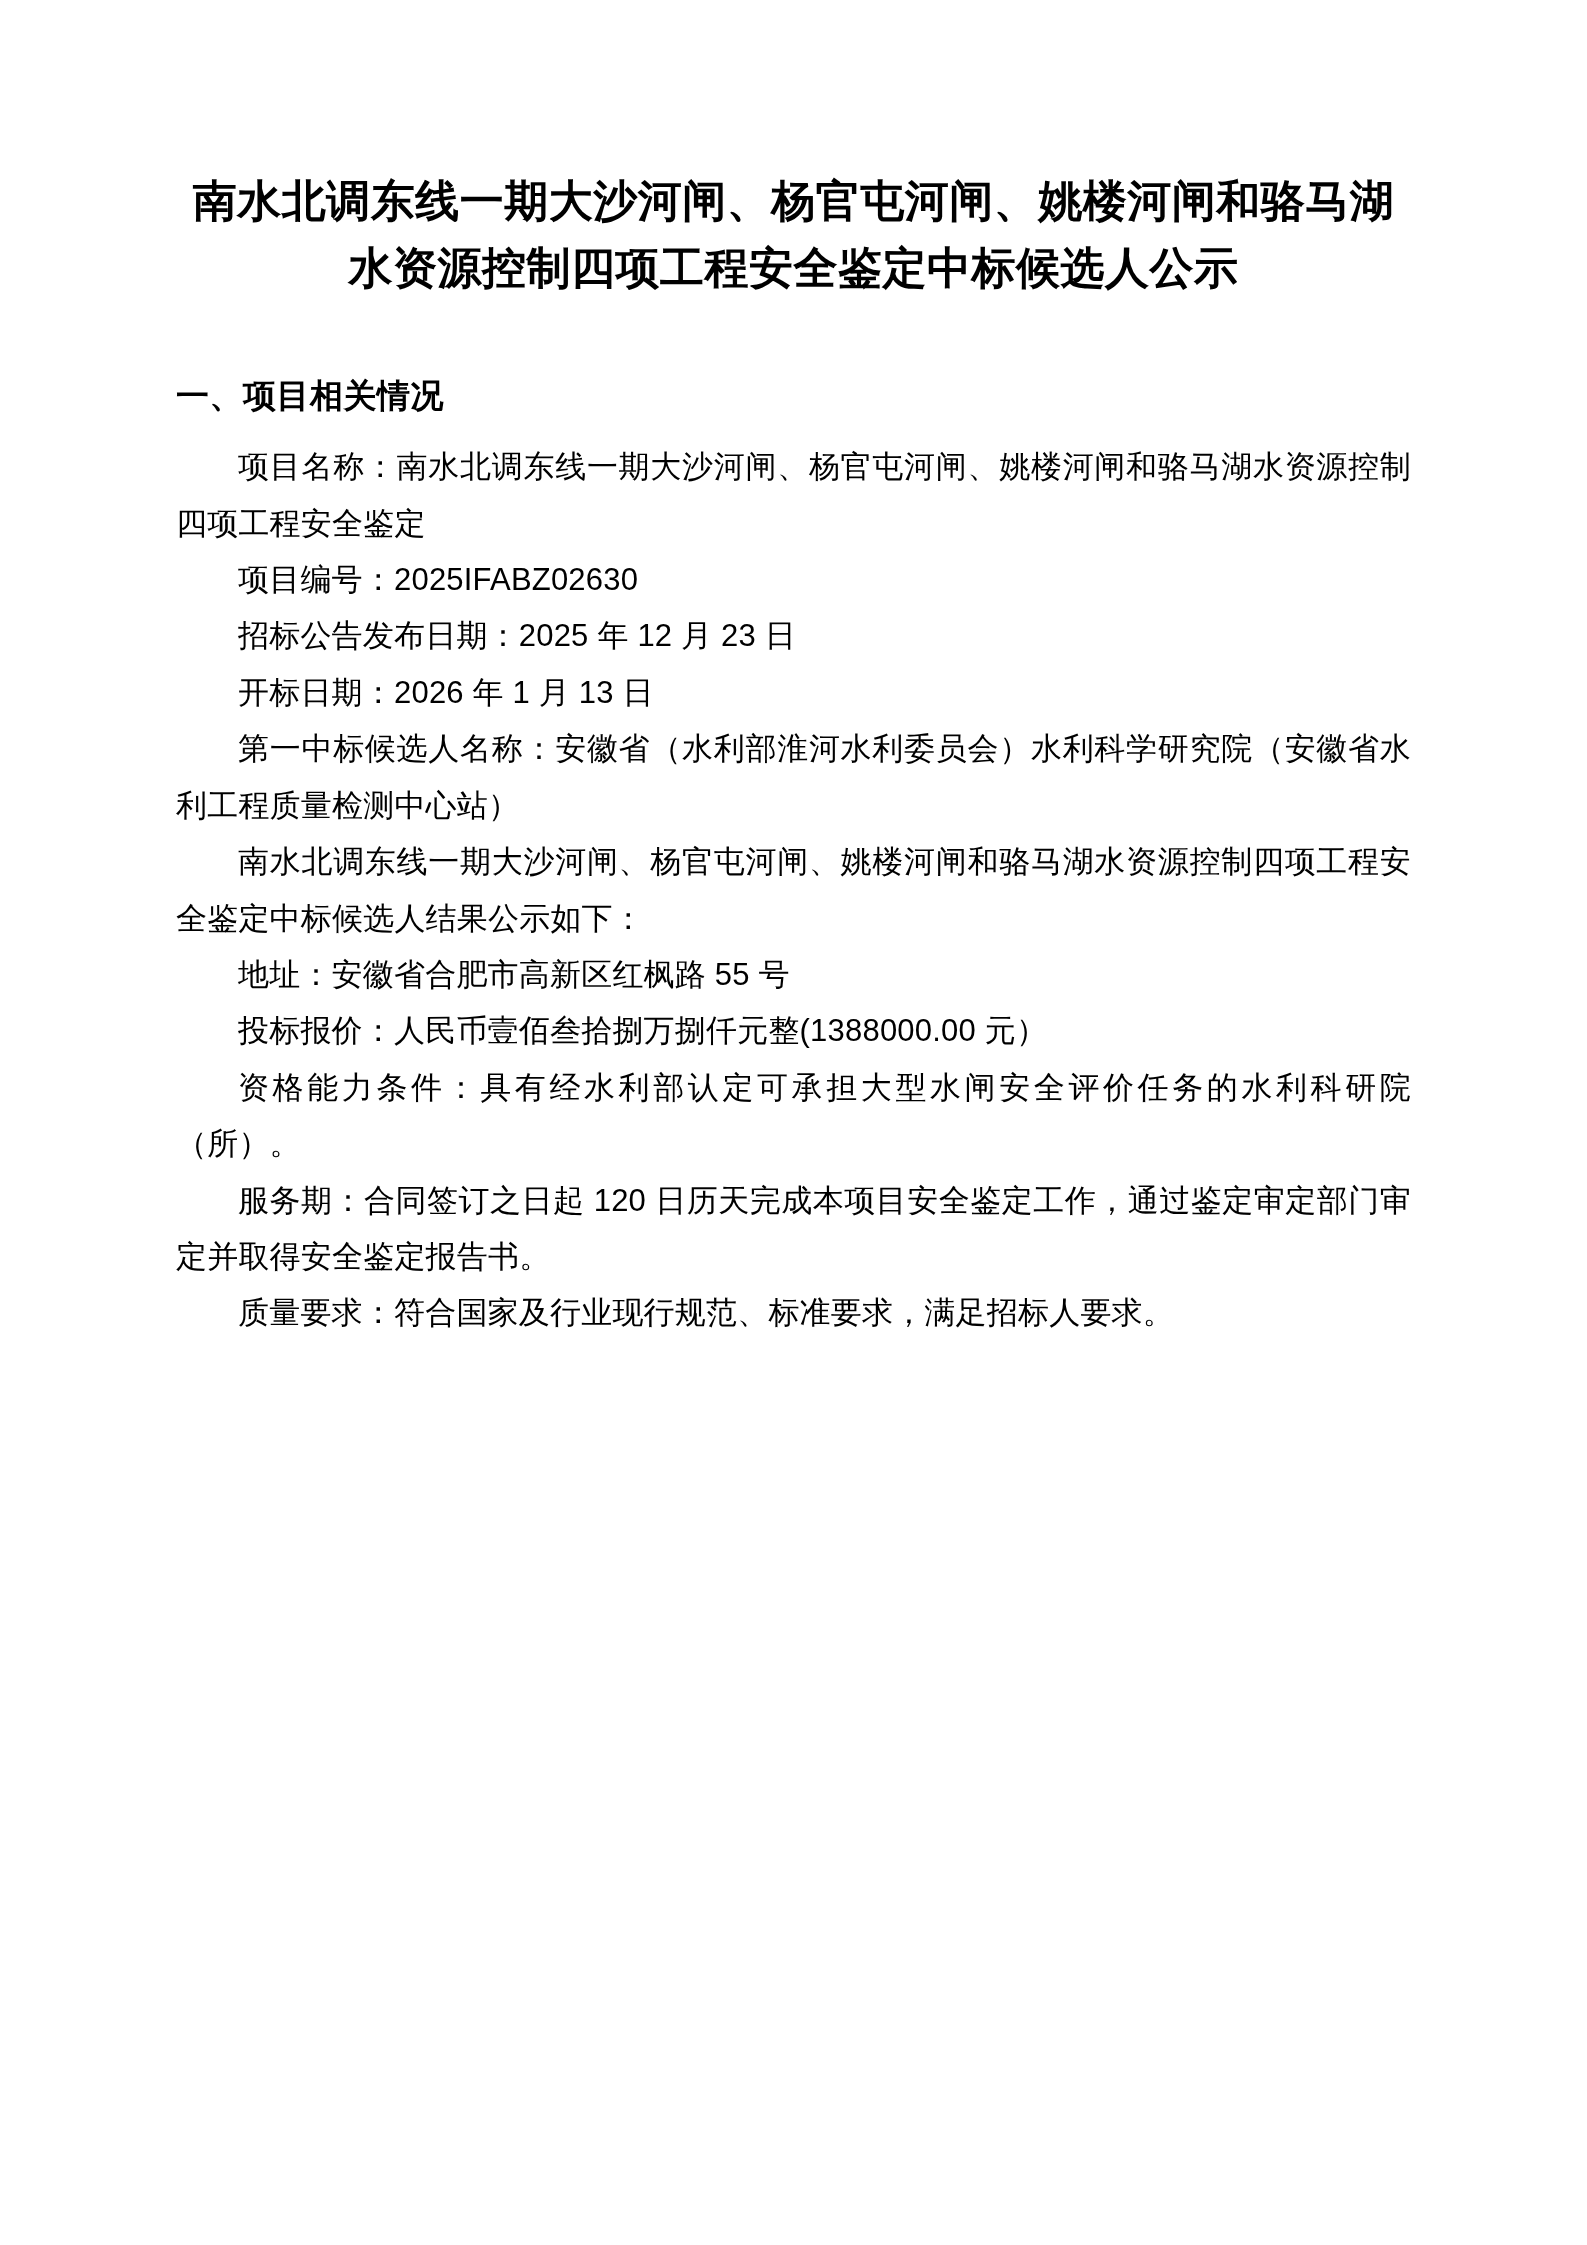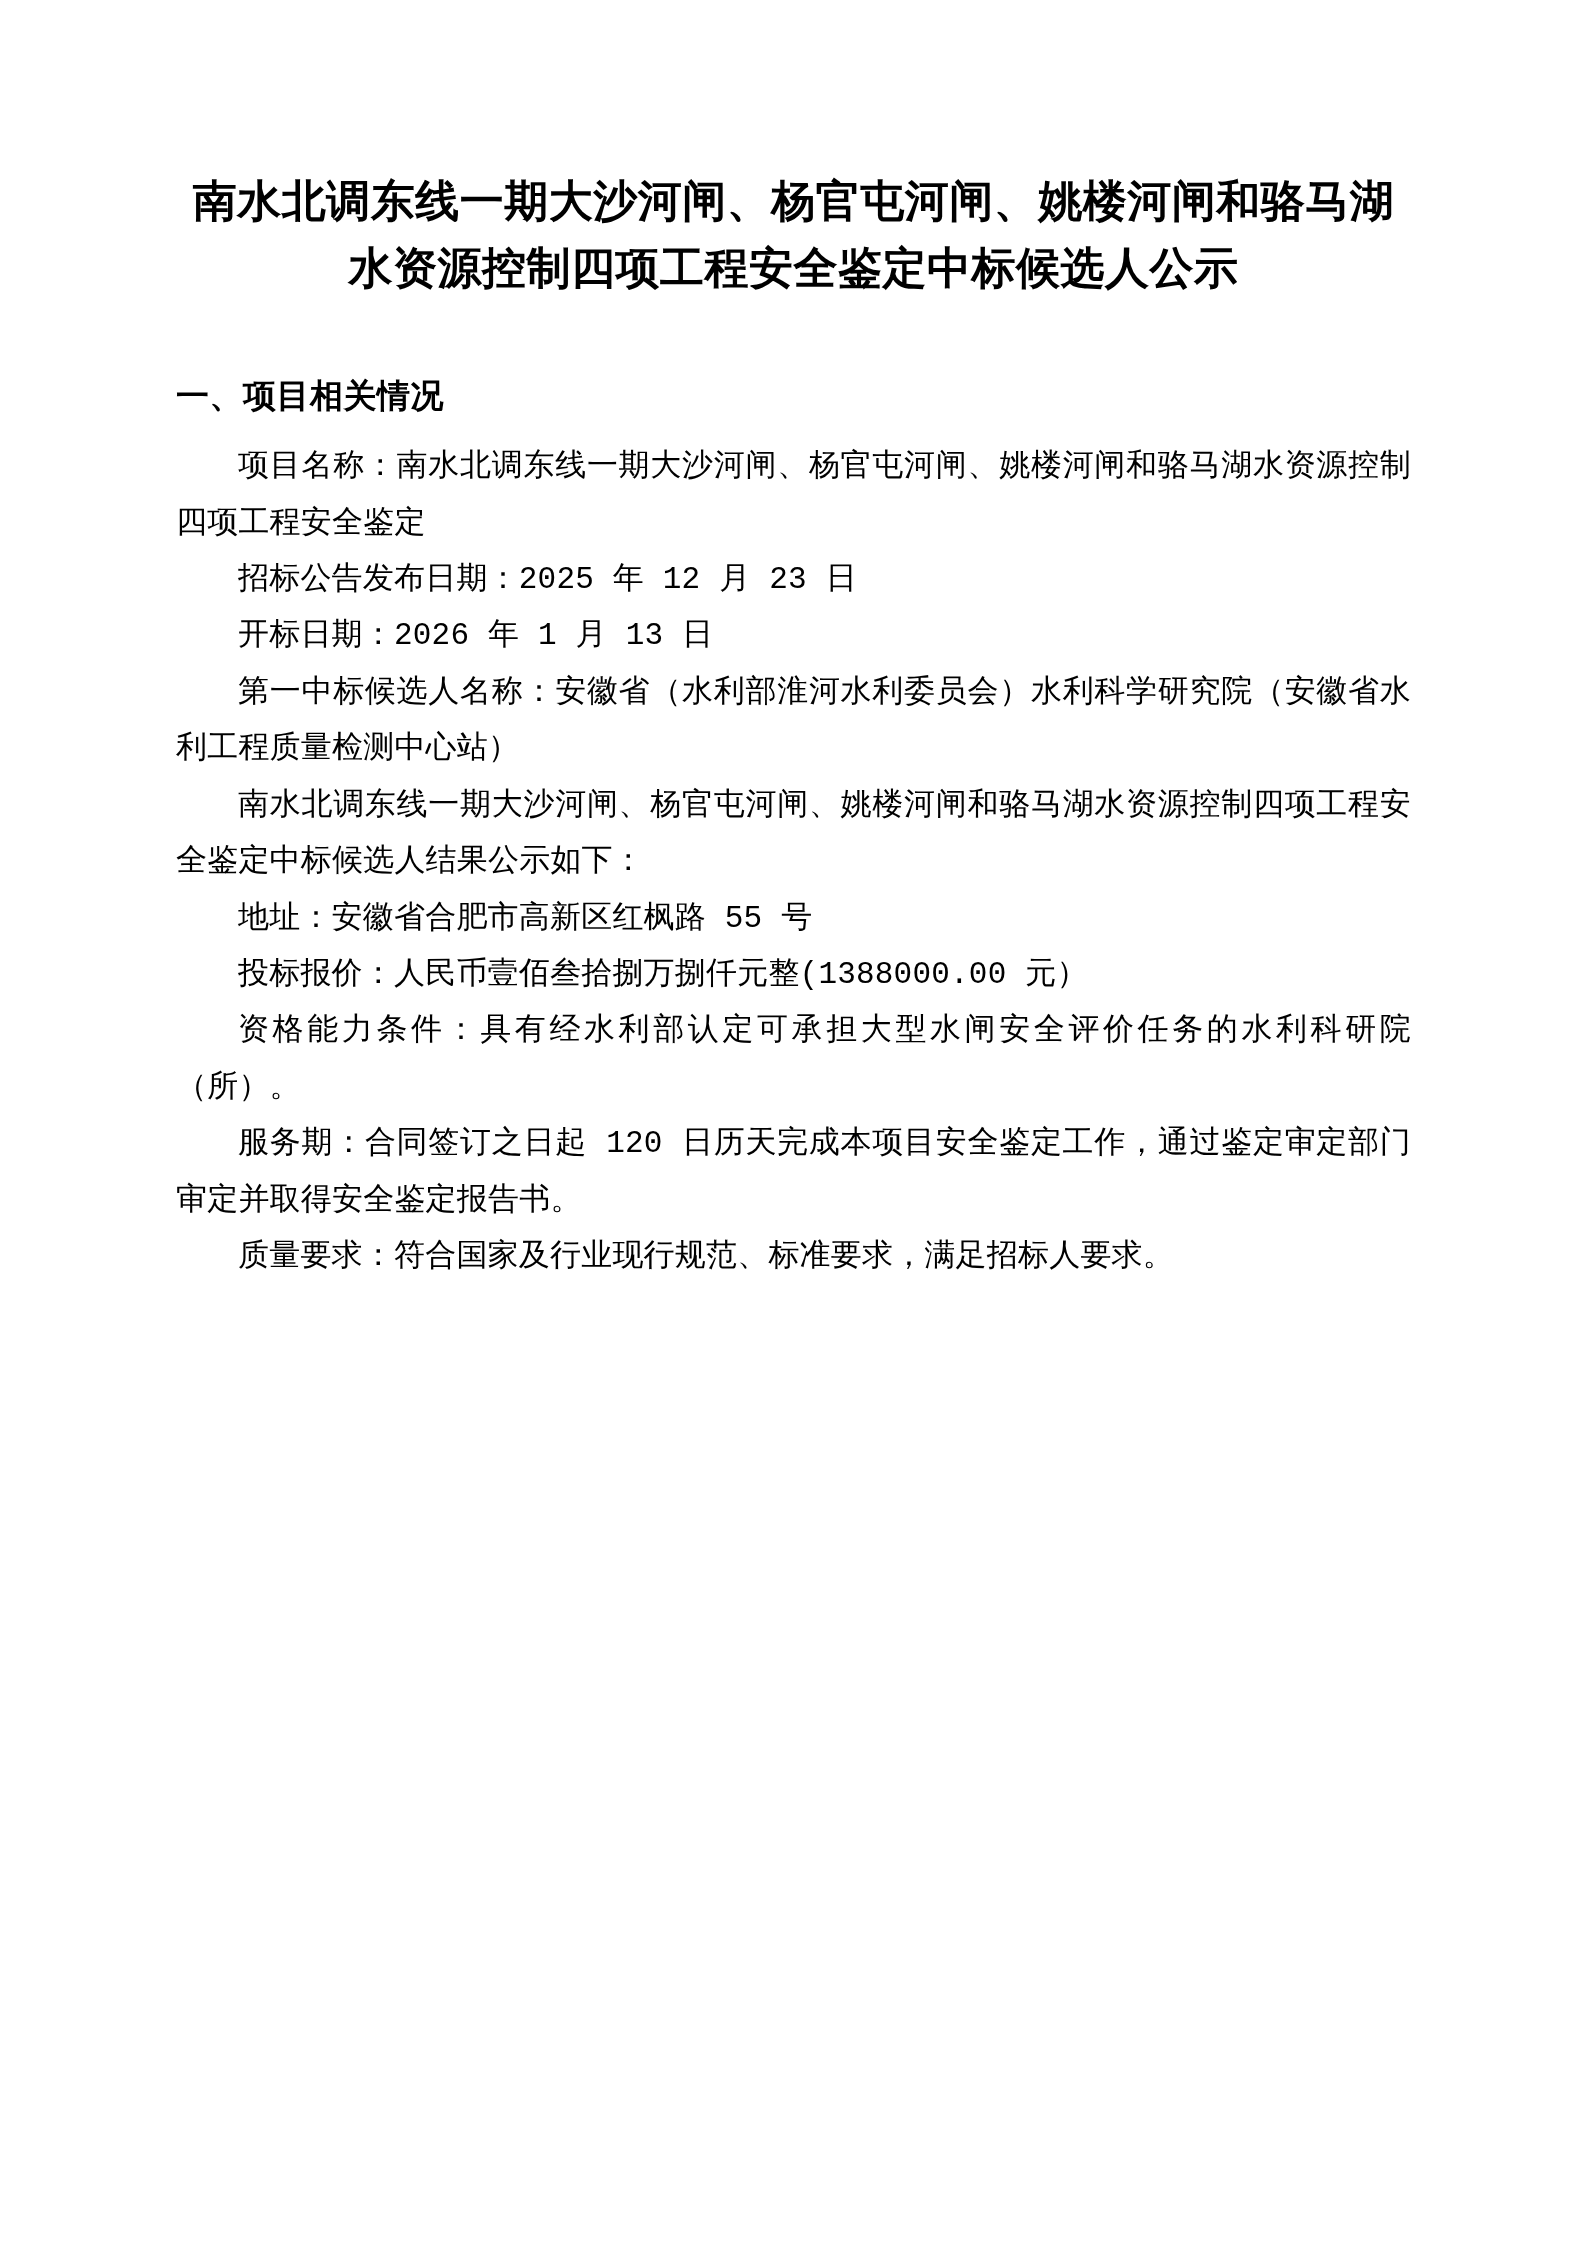--- a/index.html
+++ b/index.html
@@ -58,21 +58,21 @@
     text-align: left;
     letter-spacing: 0.5px;
   }
 
   
   .body-block {
     margin-top: 16px;
   }
   .para {
     margin: 0;
-    font-family: Liberation Mono, monospace;
+    font-family: Liberation Sans, sans-serif;
     font-size: 31px;
     line-height: 1.82;
     text-align: justify;
     text-justify: inter-ideograph;
     text-indent: 2em;
     word-break: break-all;
     letter-spacing: 0.2px;
   }
   .para + .para {
     margin-top: 0;
@@ -83,20 +83,21 @@
 
 <div class="page">
   <div class="content">
 
     <h1 class="doc-title">南水北调东线一期大沙河闸、杨官屯河闸、姚楼河闸和骆马湖水资源控制四项工程安全鉴定中标候选人公示</h1>
 
     <h2 class="section-heading">一、项目相关情况</h2>
 
     <div class="body-block">
       <p class="para">项目名称：南水北调东线一期大沙河闸、杨官屯河闸、姚楼河闸和骆马湖水资源控制四项工程安全鉴定</p>
+      <p class="para">项目编号：2025IFABZ02630</p>
       <p class="para">招标公告发布日期：2025 年 12 月 23 日</p>
       <p class="para">开标日期：2026 年 1 月 13 日</p>
       <p class="para">第一中标候选人名称：安徽省（水利部淮河水利委员会）水利科学研究院（安徽省水利工程质量检测中心站）</p>
       <p class="para">南水北调东线一期大沙河闸、杨官屯河闸、姚楼河闸和骆马湖水资源控制四项工程安全鉴定中标候选人结果公示如下：</p>
       <p class="para">地址：安徽省合肥市高新区红枫路 55 号</p>
       <p class="para">投标报价：人民币壹佰叁拾捌万捌仟元整(1388000.00 元）</p>
       <p class="para">资格能力条件：具有经水利部认定可承担大型水闸安全评价任务的水利科研院（所）。</p>
       <p class="para">服务期：合同签订之日起 120 日历天完成本项目安全鉴定工作，通过鉴定审定部门审定并取得安全鉴定报告书。</p>
       <p class="para">质量要求：符合国家及行业现行规范、标准要求，满足招标人要求。</p>
     </div>

